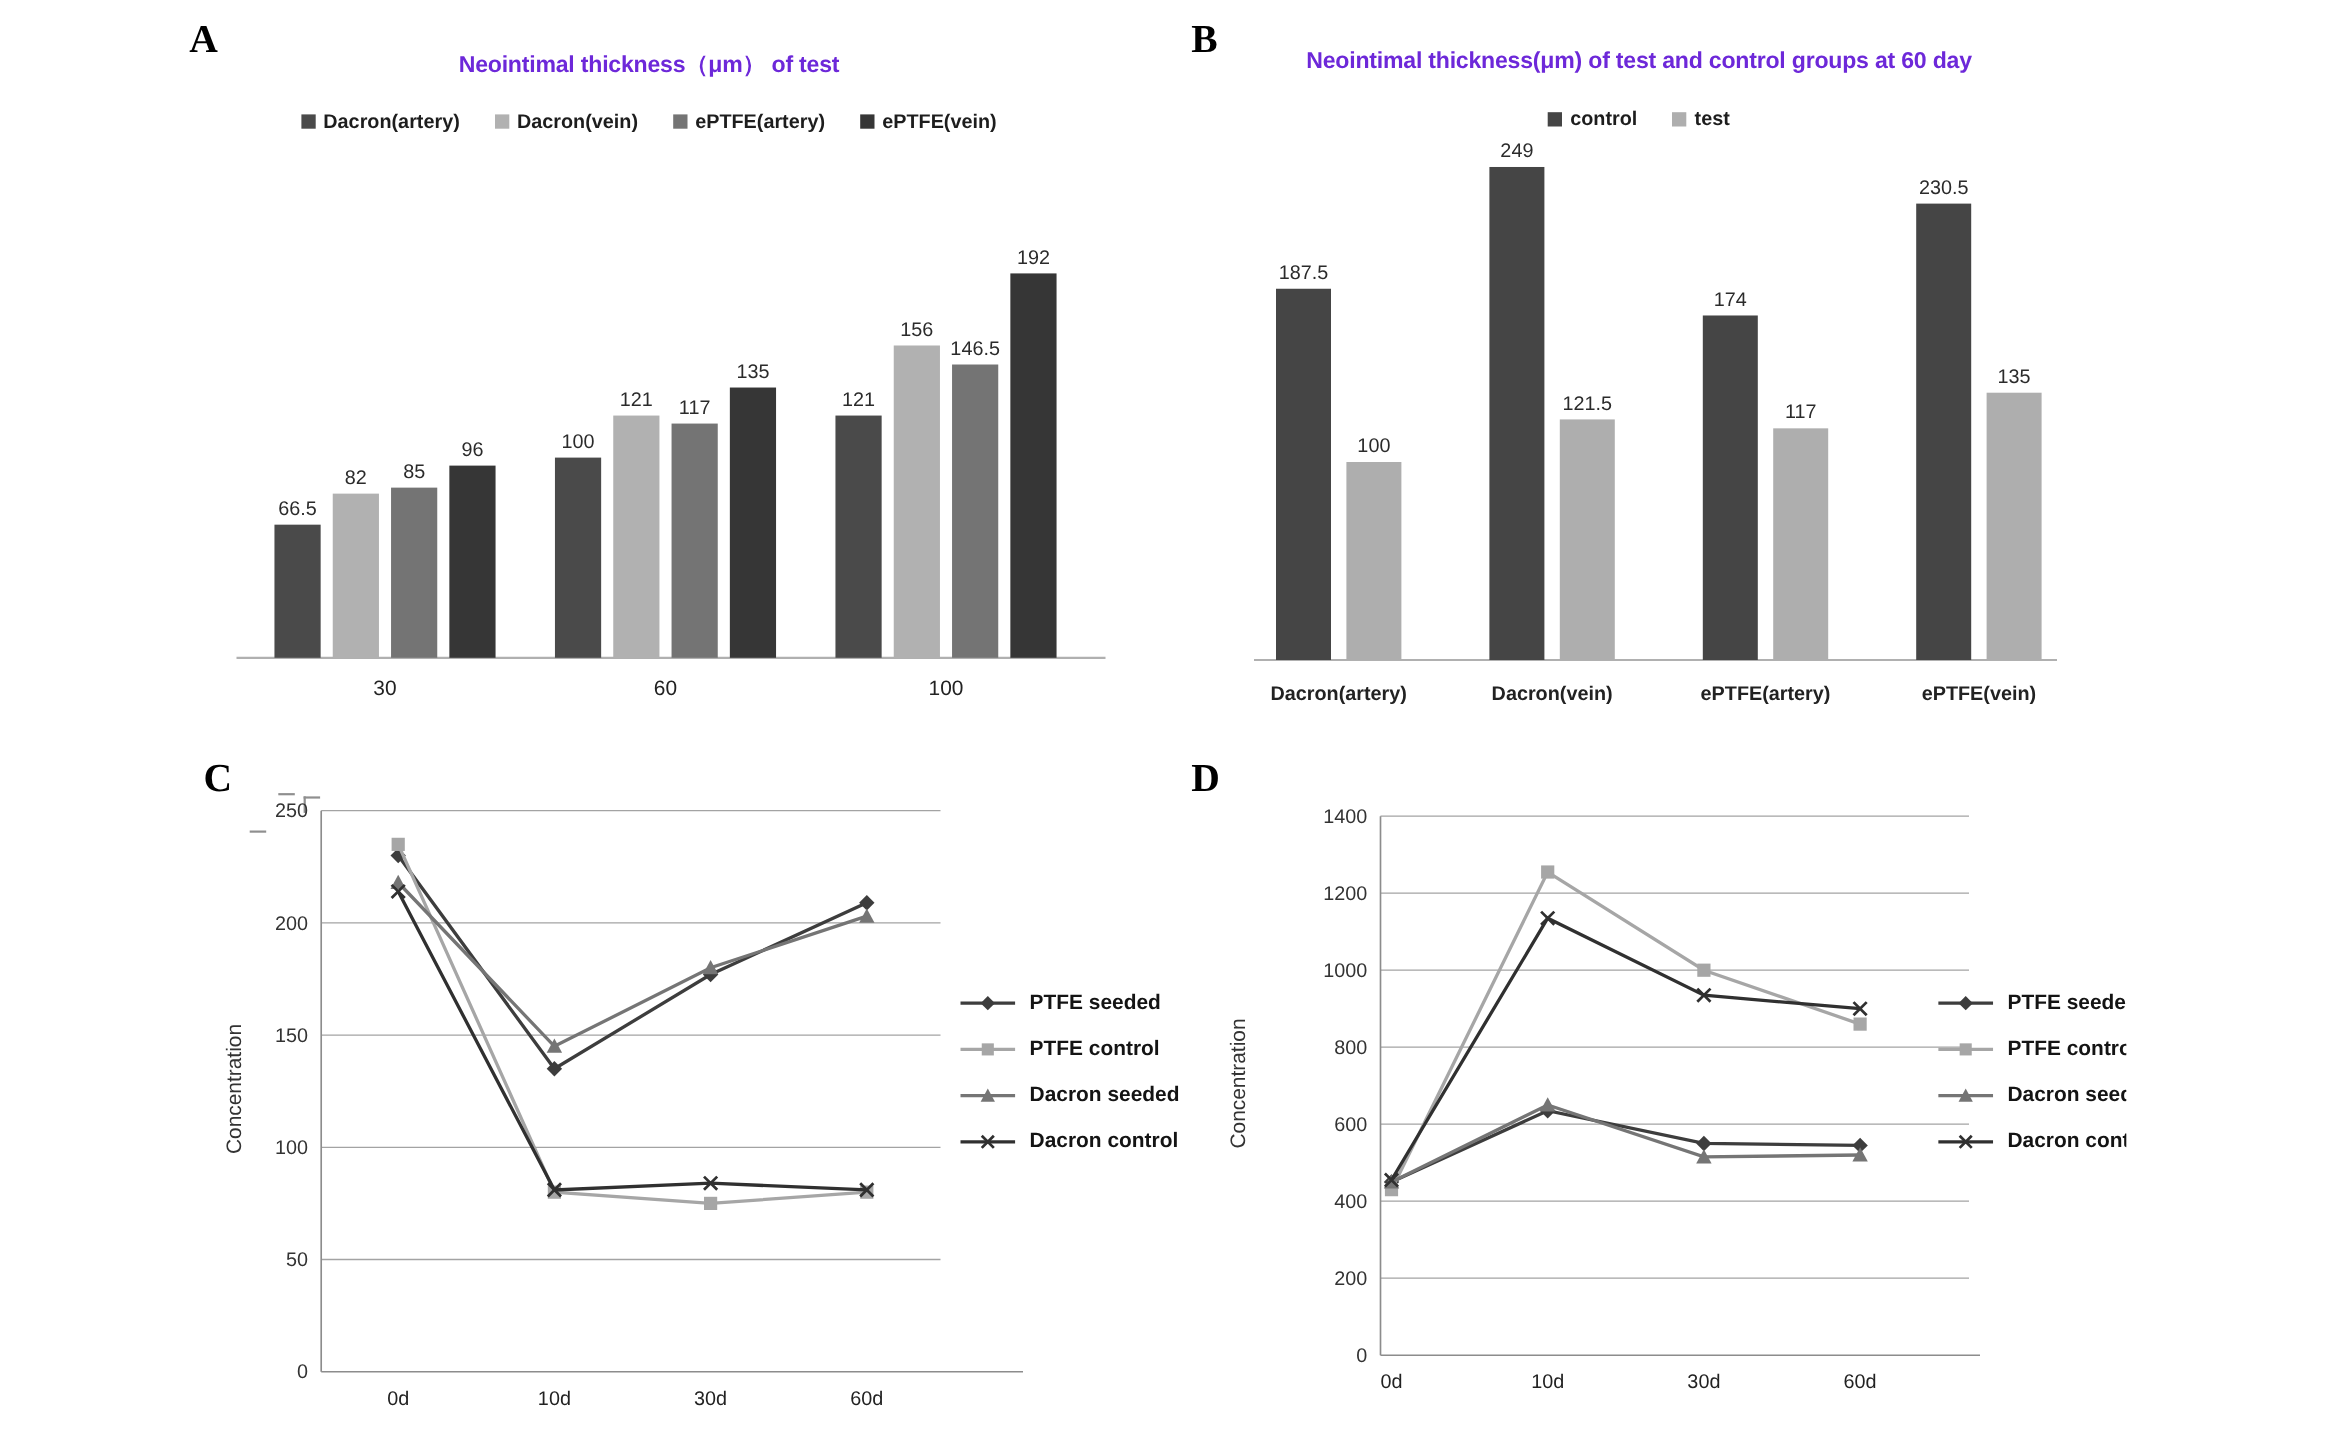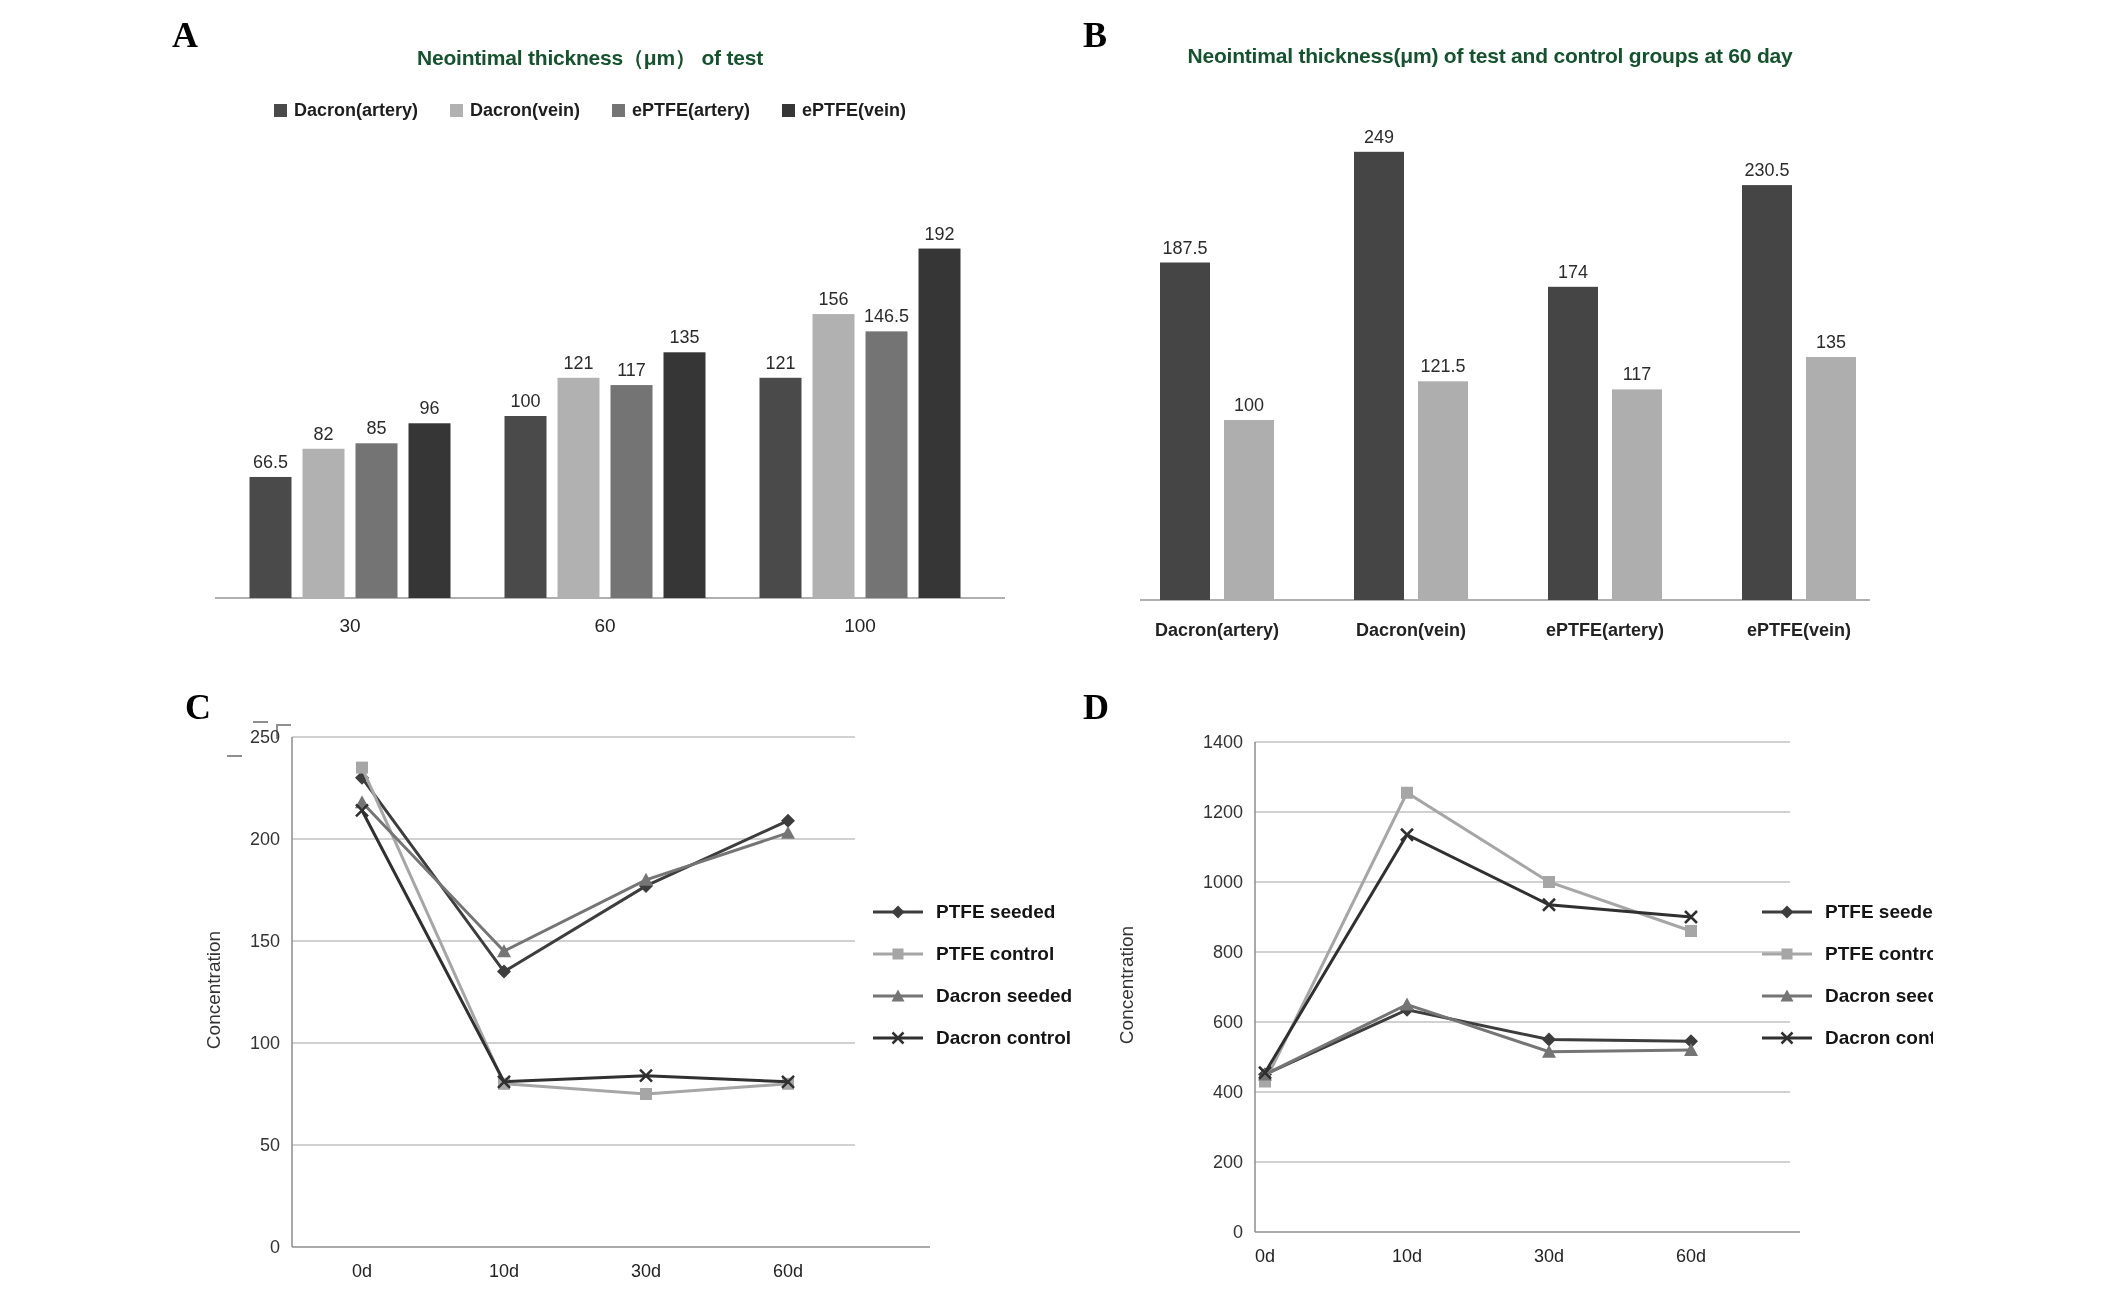--- a/index.html
+++ b/index.html
@@ -6,21 +6,21 @@
   .canvas{
     position:relative;width:2126px;height:1304px;overflow:hidden;background:#ffffff;
     font-family:"Liberation Sans","DejaVu Sans",sans-serif;color:#1a1a1a;
   }
   .panel-letter{
     position:absolute;font-family:"Liberation Serif","DejaVu Serif",serif;
     font-weight:700;font-size:36px;color:#000;
   }
   .chart-title{
     position:absolute;text-align:center;font-weight:700;font-size:21px;
-    letter-spacing:-0.2px;color:#14532d;
+    letter-spacing:-0.2px;color:#6d28d9;
   }
   .chart-title.italic{font-style:italic;}
   .chart-title sub{font-size:13px;}
   .legend-row{position:absolute;display:flex;justify-content:center;align-items:center;gap:32px;}
   .lg-item{display:flex;align-items:center;gap:7px;}
   .swatch{width:13px;height:13px;}
   .lg-label{font-size:18px;font-weight:600;color:#1d1d1d;}
   .plot-svg{position:absolute;overflow:visible;}
   .ylab{
     position:absolute;width:200px;height:24px;text-align:center;
@@ -87,20 +87,30 @@
       <rect x="513.5" y="222.29999999999998" width="42" height="245.70000000000002" fill="#363636"></rect>
       <text x="534.5" y="213.29999999999998" fill="#2b2b2b" font-size="18" text-anchor="middle" font-weight="400">135</text>
       <rect x="768.5" y="118.56" width="42" height="349.44" fill="#363636"></rect>
       <text x="789.5" y="109.56" fill="#2b2b2b" font-size="18" text-anchor="middle" font-weight="400">192</text>
     </svg>
 
   <div class="panel-letter" style="left:1083px;top:14px">B</div>
   <div class="chart-title" style="left:1140px;top:44px;width:700px">
     <span>Neointimal thickness(μm) of test and control groups at 60 day</span>
   </div>
+  <div class="legend-row" id="legend-b" style="left:1140px;top:98px;width:700px">
+      <div class="lg-item">
+        <div class="swatch" style="background: rgb(69, 69, 69);"></div>
+        <span class="lg-label">control</span>
+      </div>
+      <div class="lg-item">
+        <div class="swatch" style="background: rgb(174, 174, 174);"></div>
+        <span class="lg-label">test</span>
+      </div>
+    </div>
   <svg class="plot-svg" id="plot-b" style="left:1100px;top:130px" width="1026" height="530">
       <line x1="40" y1="470" x2="770" y2="470" stroke="#b0b0b0" stroke-width="2"></line>
       <text x="117" y="506" fill="#222" font-size="18" text-anchor="middle" font-weight="600">Dacron(artery)</text>
       <text x="311" y="506" fill="#222" font-size="18" text-anchor="middle" font-weight="600">Dacron(vein)</text>
       <text x="505" y="506" fill="#222" font-size="18" text-anchor="middle" font-weight="600">ePTFE(artery)</text>
       <text x="699" y="506" fill="#222" font-size="18" text-anchor="middle" font-weight="600">ePTFE(vein)</text>
       <rect x="60" y="132.5" width="50" height="337.5" fill="#454545"></rect>
       <text x="85" y="123.5" fill="#2b2b2b" font-size="18" text-anchor="middle" font-weight="400">187.5</text>
       <rect x="254" y="21.80000000000001" width="50" height="448.2" fill="#454545"></rect>
       <text x="279" y="12.800000000000011" fill="#2b2b2b" font-size="18" text-anchor="middle" font-weight="400">249</text>

